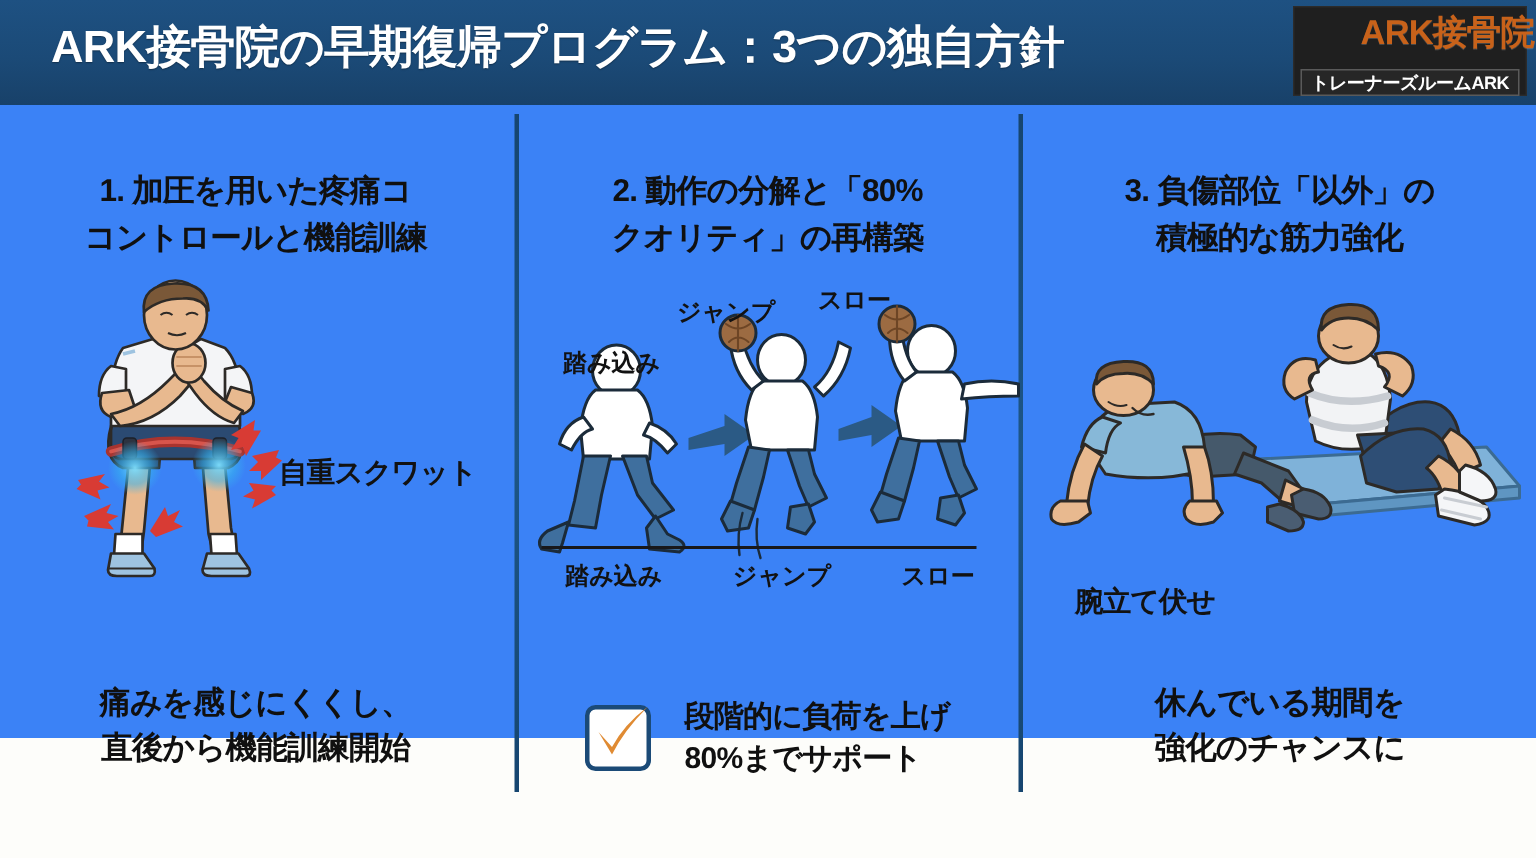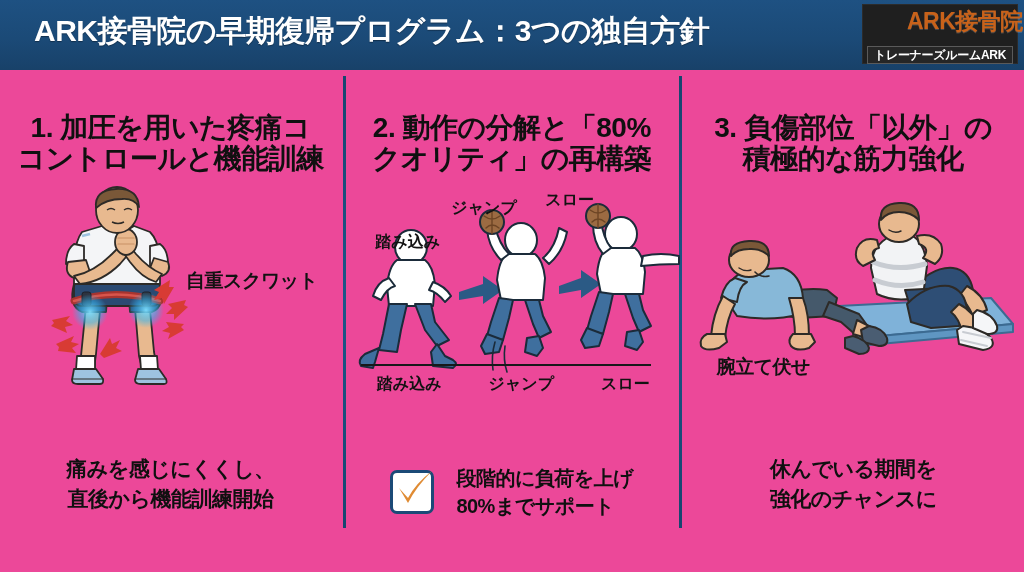--- a/index.html
+++ b/index.html
@@ -11,22 +11,22 @@
     width: 1024px;
     height: 572px;
     overflow: hidden;
     background: #fdfdfa;
     font-family: "Liberation Sans", "DejaVu Sans", sans-serif;
     -webkit-font-smoothing: antialiased;
   }
   .page {
     position: relative;
     width: 1024px;
-    height: 572px;
-    background: #ec4899;
+    height: 492px;
+    background: #3b82f6;
   }
 
   
   .header {
     position: absolute;
     left: 0;
     top: 0;
     width: 1024px;
     height: 70px;
     background: linear-gradient(180deg, #1e5182 0%, #1b4a77 55%, #184169 100%);
@@ -104,21 +104,21 @@
   }
   .divider.d1 { left: 343px; }
   .divider.d2 { left: 679px; }
 
   .col-heading {
     position: absolute;
     left: 0;
     top: 42px;
     width: 341px;
     text-align: center;
-    font-size: 28px;
+    font-size: 21px;
     font-weight: 700;
     line-height: 31px;
     color: #101010;
     letter-spacing: -0.5px;
   }
   .col-heading .ln { display: block; }
 
   .col-caption {
     position: absolute;
     left: 0;
@@ -172,20 +172,21 @@
     width: 341px;
     height: 300px;
   }
   .art-label {
     position: absolute;
     font-size: 19px;
     font-weight: 700;
     color: #121212;
     white-space: nowrap;
     letter-spacing: -0.5px;
+    margin-top: 34px;
   }
 
   
   .squat-wrap { position: absolute; left: 38px; top: 6px; width: 160px; height: 200px; }
   .squat-label { left: 186px; top: 86px; }
 
   
   .seq-wrap { position: absolute; left: 12px; top: 8px; width: 320px; height: 190px; }
   .seq-baseline {
     position: absolute;

